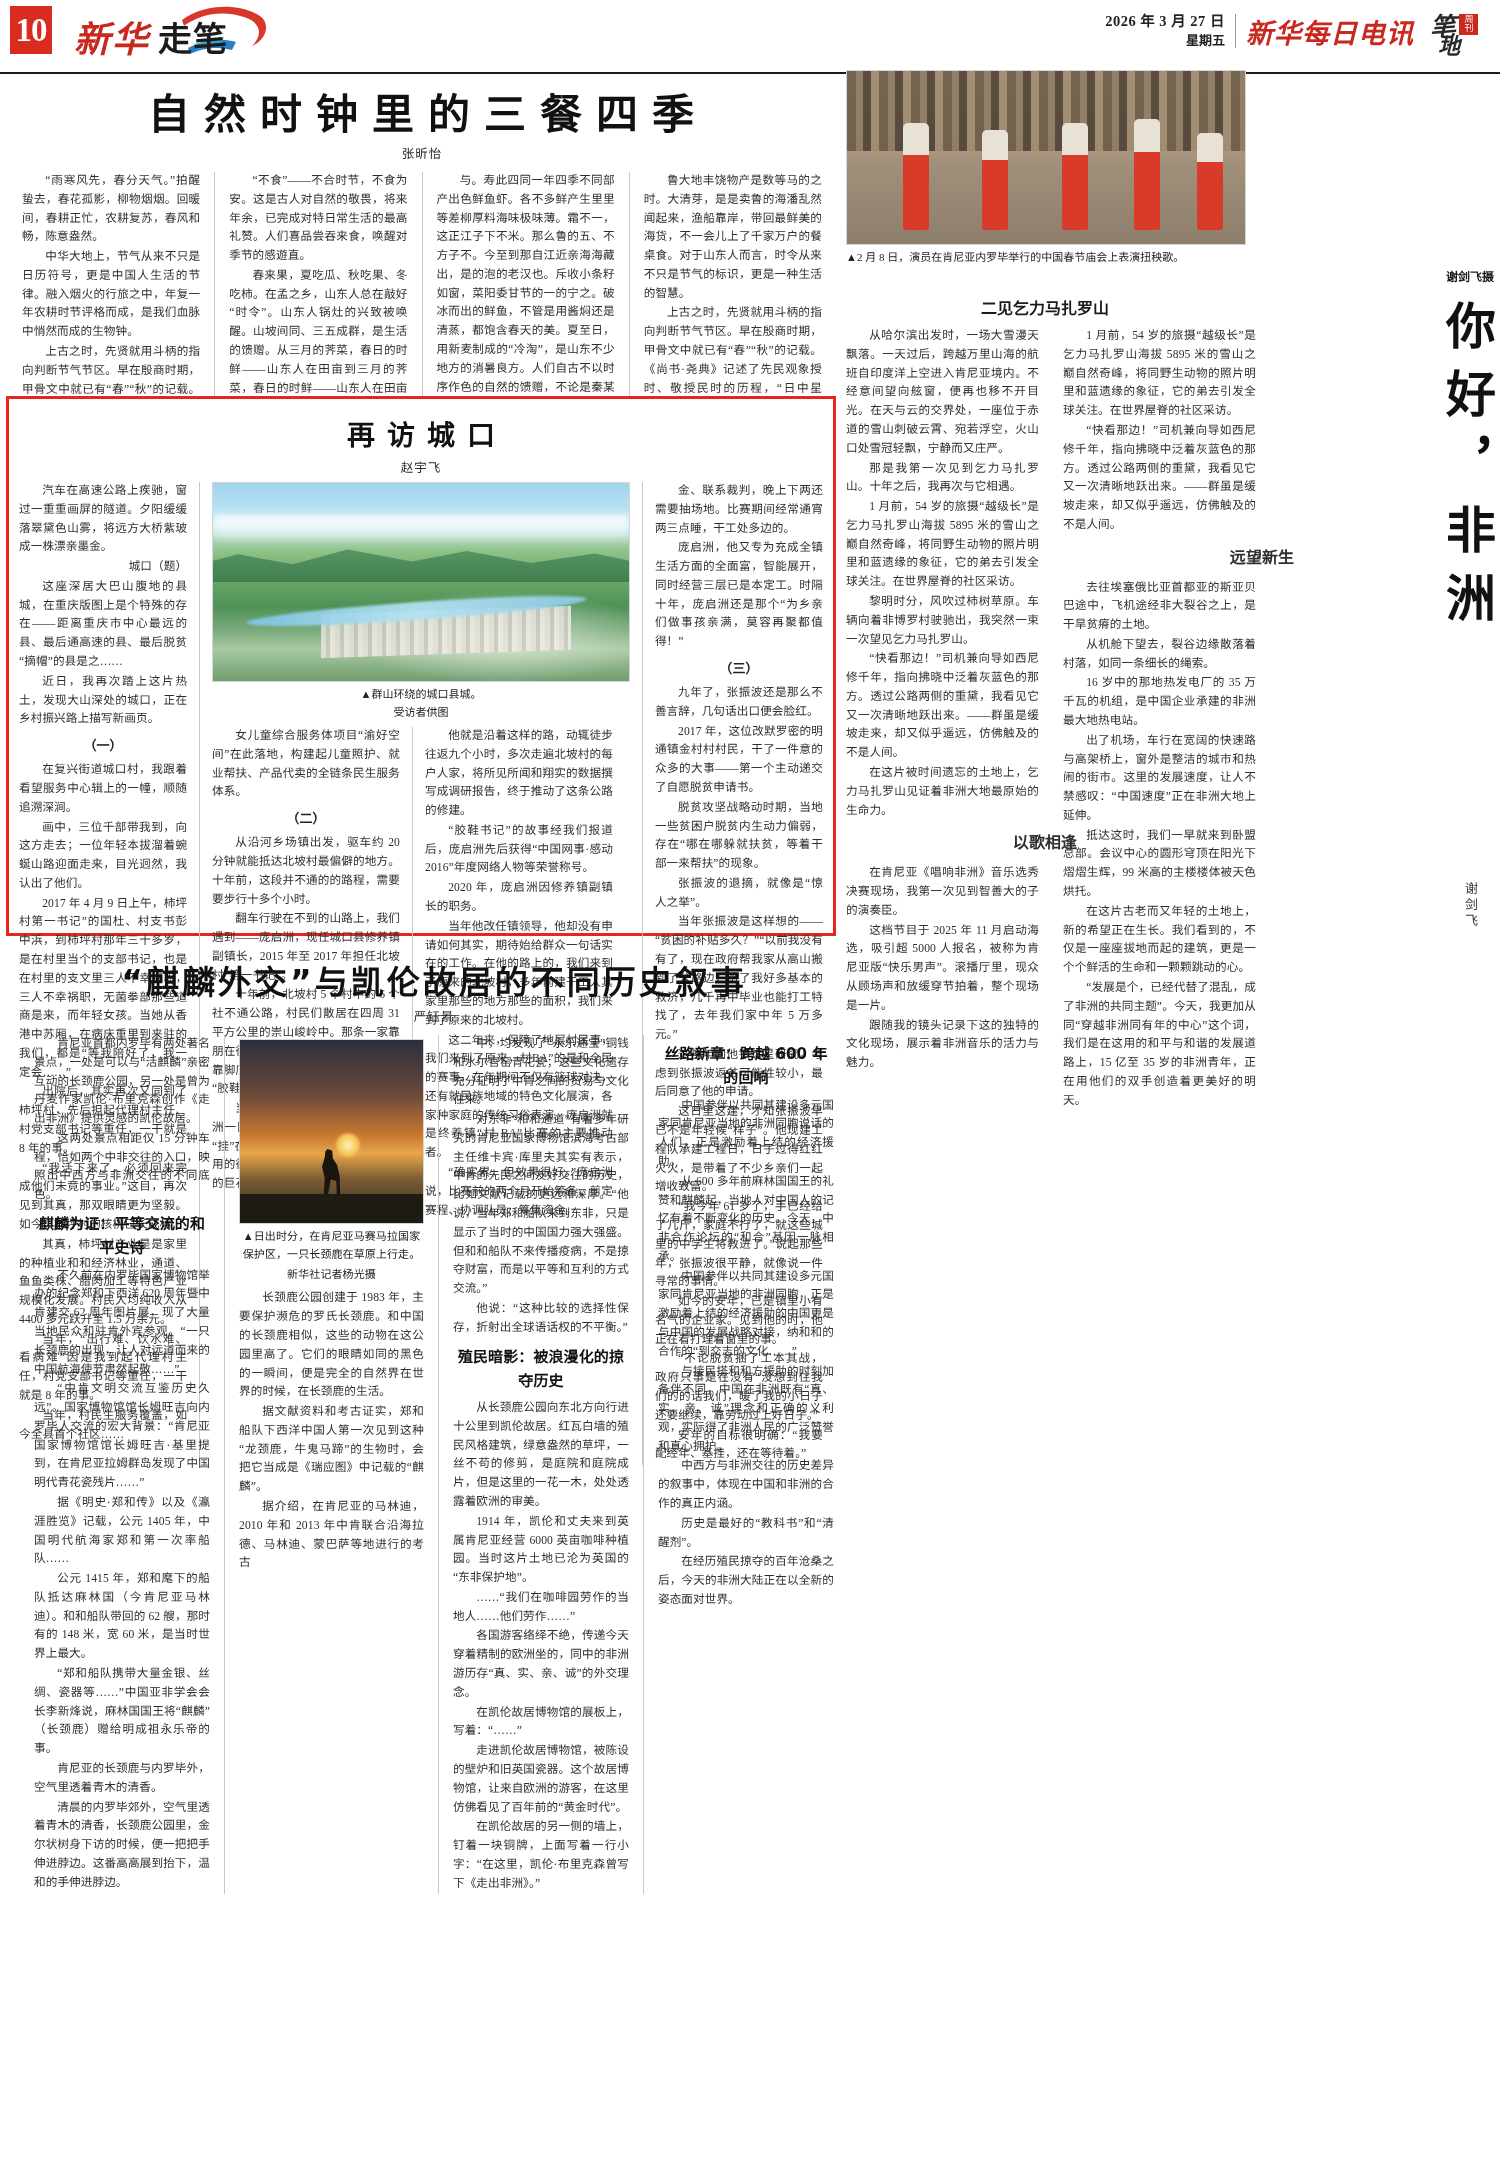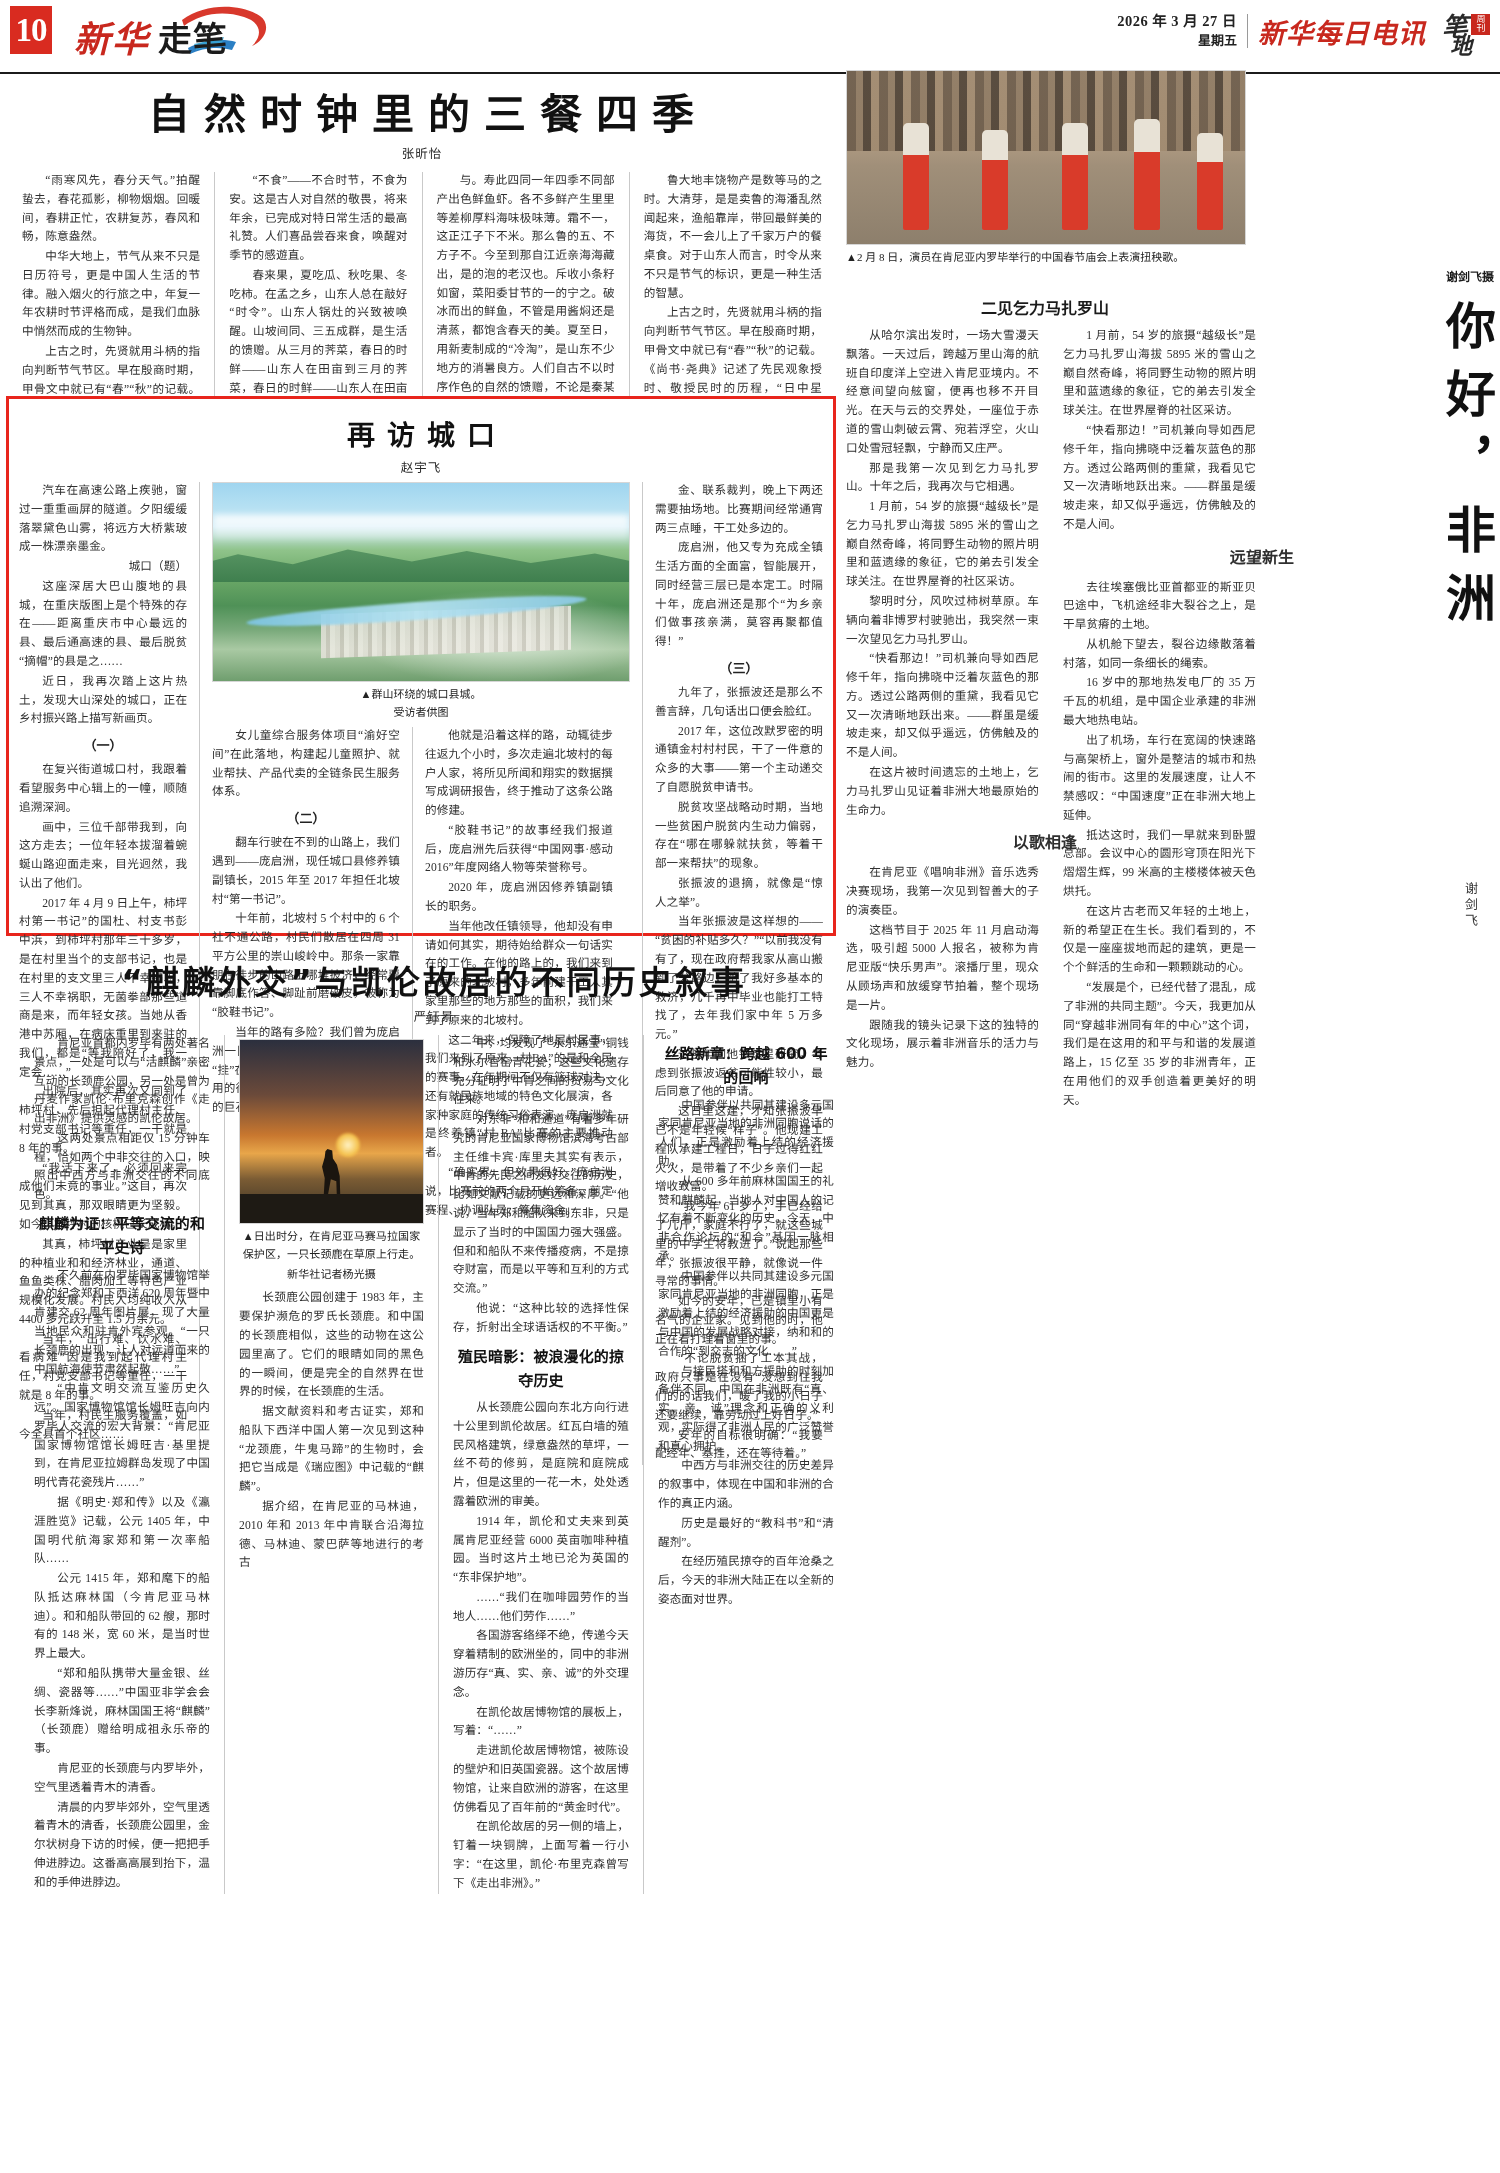--- a/index.html
+++ b/index.html
@@ -37,21 +37,21 @@
     font-family:"DejaVu Serif",serif;
     font-style:italic;letter-spacing:2px;
   }
   .masthead-logo .zh2{
     position:absolute;left:88px;top:10px;
     font-size:34px;font-weight:bold;color:#1b1b1b;
     letter-spacing:1px;
   }
   .logo-swoosh{position:absolute;left:108px;top:2px;}
   .masthead-right{
-    position:absolute;right:12px;top:8px;
+    position:absolute;right:24px;top:8px;
     display:flex;align-items:center;gap:10px;height:46px;margin-left:7px;
   }
   .dateblock{text-align:right;font-size:14px;line-height:1.35;color:#222;}
   .dateblock .d1{font-weight:bold;font-size:14.5px;letter-spacing:.5px;}
   .dateblock .d2{font-weight:bold;font-size:13px;}
   .vdiv{width:1px;height:34px;background:#9a9a9a;}
   .paper-name{
     font-size:27px;font-weight:bold;color:#c8281e;
     font-family:"DejaVu Serif",serif;letter-spacing:1px;font-style:italic;
   }
@@ -267,20 +267,21 @@
           <div class="town"></div>
           <div class="river"></div>
         </div>
         <div class="photo-caption">▲群山环绕的城口县城。</div>
         <div class="photo-credit">受访者供图</div>
 
         <div style="display:flex;gap:12px;margin-top:8px;">
           <div class="c col-text" style="width:188px">
             <p>女儿童综合服务体项目“渝好空间”在此落地，构建起儿童照护、就业帮扶、产品代卖的全链条民生服务体系。</p>
             <div class="sec-num">（二）</div>
+            <p>从沿河乡场镇出发，驱车约 20 分钟就能抵达北坡村最偏僻的地方。十年前，这段并不通的的路程，需要要步行十多个小时。</p>
             <p>翻车行驶在不到的山路上，我们遇到——庞启洲，现任城口县修养镇副镇长，2015 年至 2017 年担任北坡村“第一书记”。</p>
             <p>十年前，北坡村 5 个村中的 6 个社不通公路，村民们散居在四周 31 平方公里的崇山峻岭中。那条一家靠朋在徒步的山路上哪堆披济，经常要靠脚底作答、脚趾前磨破皮，被称为“胶鞋书记”。</p>
             <p>当年的路有多险？我们曾为庞启洲一同走过山路。仅半米宽的小路“挂”在悬崖上，有的地方只能俯身并用的往上爬，朱阳上是随时可能落下的巨石，一脚踩偏就会映下悬崖……</p>
           </div>
           <div class="rule-v"></div>
           <div class="c col-text" style="width:188px">
             <p>他就是沿着这样的路，动辄徒步往返九个小时，多次走遍北坡村的每户人家，将所见所闻和翔实的数据撰写成调研报告，终于推动了这条公路的修建。</p>
             <p>“胶鞋书记”的故事经我们报道后，庞启洲先后获得“中国网事·感动 2016”年度网络人物等荣誉称号。</p>
             <p>2020 年，庞启洲因修养镇副镇长的职务。</p>
             <p>当年他改任镇领导，他却没有申请如何其实，期待始给群众一句话实在的工作。在他的路上的，我们来到了原来的北坡村，多年前建于工人其家里那些的地方那些的面积，我们来到了原来的北坡村。</p>

